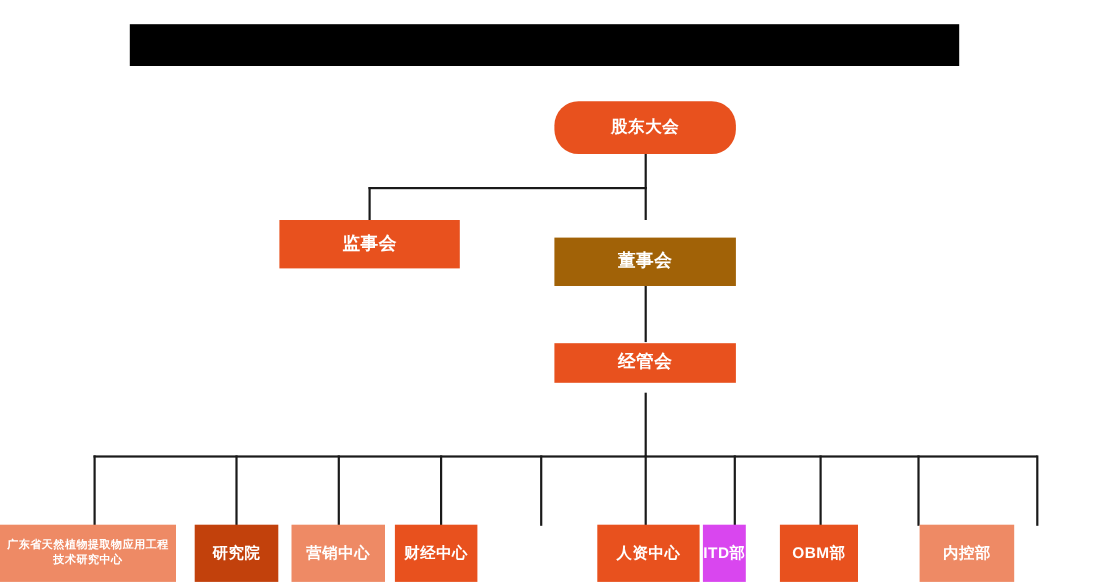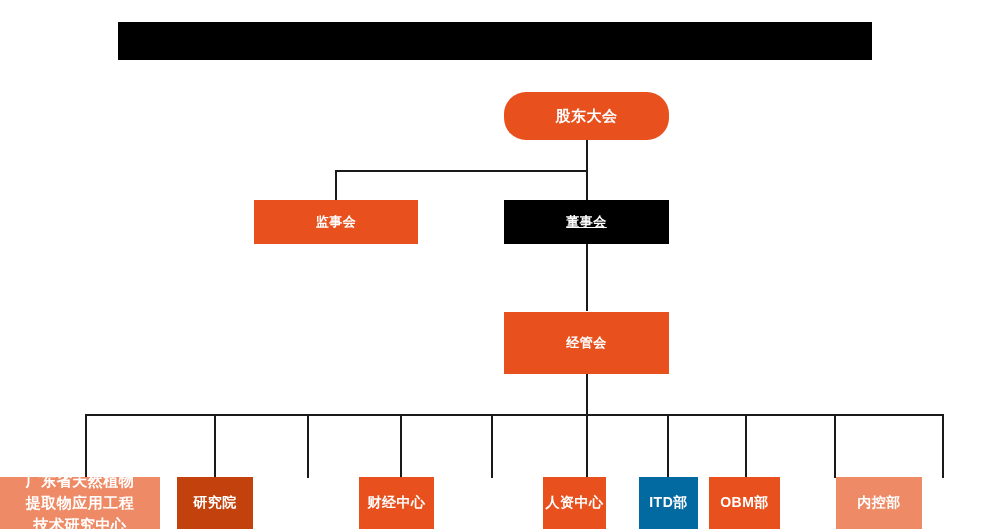--- a/index.html
+++ b/index.html
@@ -32,23 +32,23 @@
     align-items: center;
     justify-content: center;
     text-align: center;
     color: #ffffff;
     font-weight: bold;
     line-height: 1.25;
     letter-spacing: 0.5px;
     user-select: none;
   }
   .node.lvl-top    { font-size: 15px; }
-  .node.lvl-mid    { font-size: 13px; }
+  .node.lvl-mid    { font-size: 16px; }
   .node.lvl-dept   { font-size: 14px; }
-  .node.lvl-dept.small-text { font-size: 15px; line-height: 1.45; padding: 2px 20px; }
+  .node.lvl-dept.small-text { font-size: 10px; line-height: 1.45; padding: 2px 4px; }
   .conn {
     position: absolute;
     background: #1a1a1a;
   }
   .conn.v { width: 2px; }
   .conn.h { height: 2px; }
 </style>
 </head>
 <body>
 
@@ -78,34 +78,35 @@
   <div class="conn v" style="left:586px; top:414px; height:64px;"></div>
   <div class="conn v" style="left:667px; top:414px; height:64px;"></div>
   <div class="conn v" style="left:745px; top:414px; height:64px;"></div>
   <div class="conn v" style="left:834px; top:414px; height:64px;"></div>
   <div class="conn v" style="left:942px; top:414px; height:64px;"></div>
 
   <div class="node lvl-top" style="left:504px; top:92px; width:165px; height:48px; background:#E8511E;border-radius:22px;">股东大会</div>
 
   <div class="node lvl-mid" style="left:254px; top:200px; width:164px; height:44px; background:#E8511E;">监事会</div>
 
-  <div class="node lvl-mid" style="left:504px; top:200px; width:165px; height:44px; background:#000000;text-decoration:underline;">董事会</div>
+  <div class="node lvl-mid" style="left:504px; top:216px; width:165px; height:44px; background:#a16207;">董事会</div>
 
-  <div class="node lvl-mid" style="left:504px; top:312px; width:165px; height:62px; background:#E8511E;text-align:right;">经管会</div>
+  <div class="node lvl-mid" style="left:504px; top:312px; width:165px; height:36px; background:#E8511E;text-align:right;">经管会</div>
 
   <div class="node lvl-dept small-text" style="left:0px; top:477px; width:160px; height:52px; background:#EE8A65;">广东省天然植物提取物应用工程技术研究中心</div>
 
   <div class="node lvl-dept" style="left:177px; top:477px; width:76px; height:52px; background:#c2410c;">研究院</div>
 
+  <div class="node lvl-dept" style="left:265px; top:477px; width:85px; height:52px; background:#EE8A65;">营销中心</div>
 
   <div class="node lvl-dept" style="left:359px; top:477px; width:75px; height:52px; background:#E8511E;">财经中心</div>
 
 
-  <div class="node lvl-dept" style="left:543px; top:477px; width:63px; height:52px; background:#E8511E;">人资中心</div>
+  <div class="node lvl-dept" style="left:543px; top:477px; width:93px; height:52px; background:#E8511E;">人资中心</div>
 
-  <div class="node lvl-dept" style="left:639px; top:477px; width:59px; height:52px; background:#0369a1;">ITD部</div>
+  <div class="node lvl-dept" style="left:639px; top:477px; width:39px; height:52px; background:#d946ef;">ITD部</div>
 
   <div class="node lvl-dept" style="left:709px; top:477px; width:71px; height:52px; background:#E8511E;">OBM部</div>
 
   <div class="node lvl-dept" style="left:836px; top:477px; width:86px; height:52px; background:#EE8A65;">内控部</div>
 
 
 </div>
 
 </body></html>

